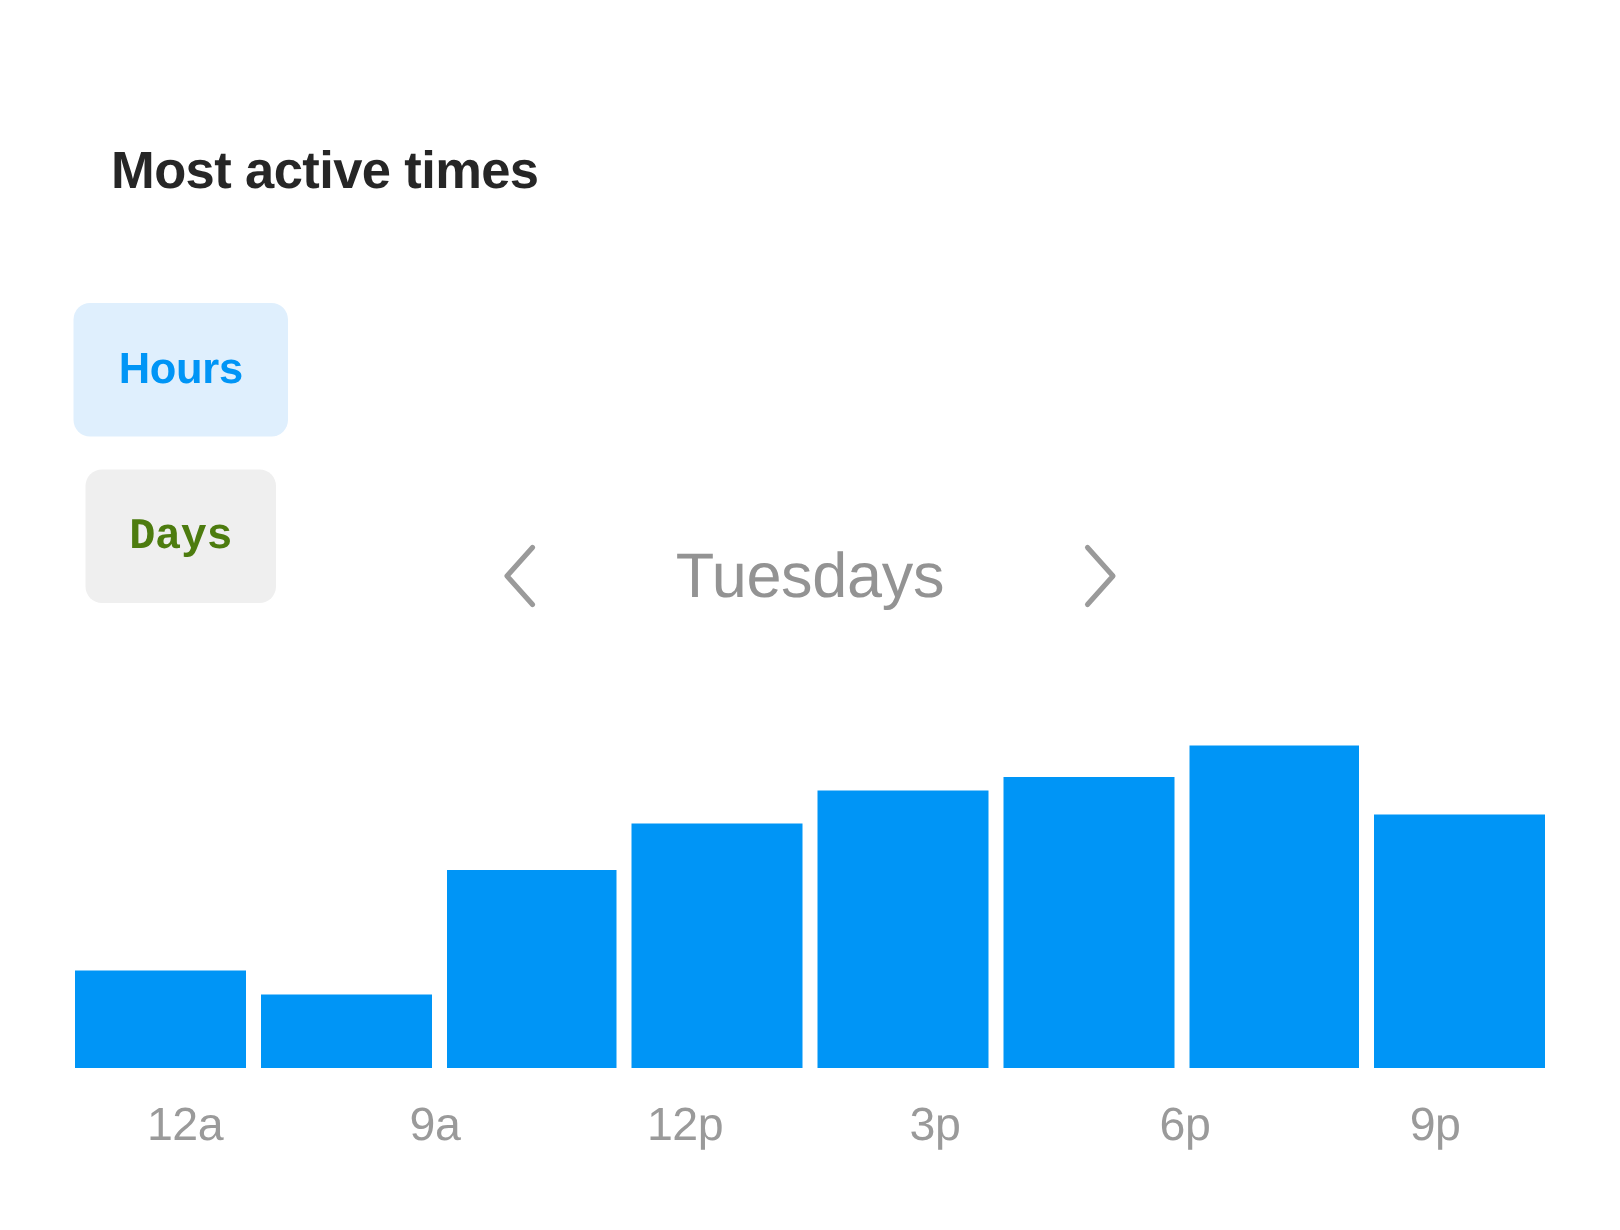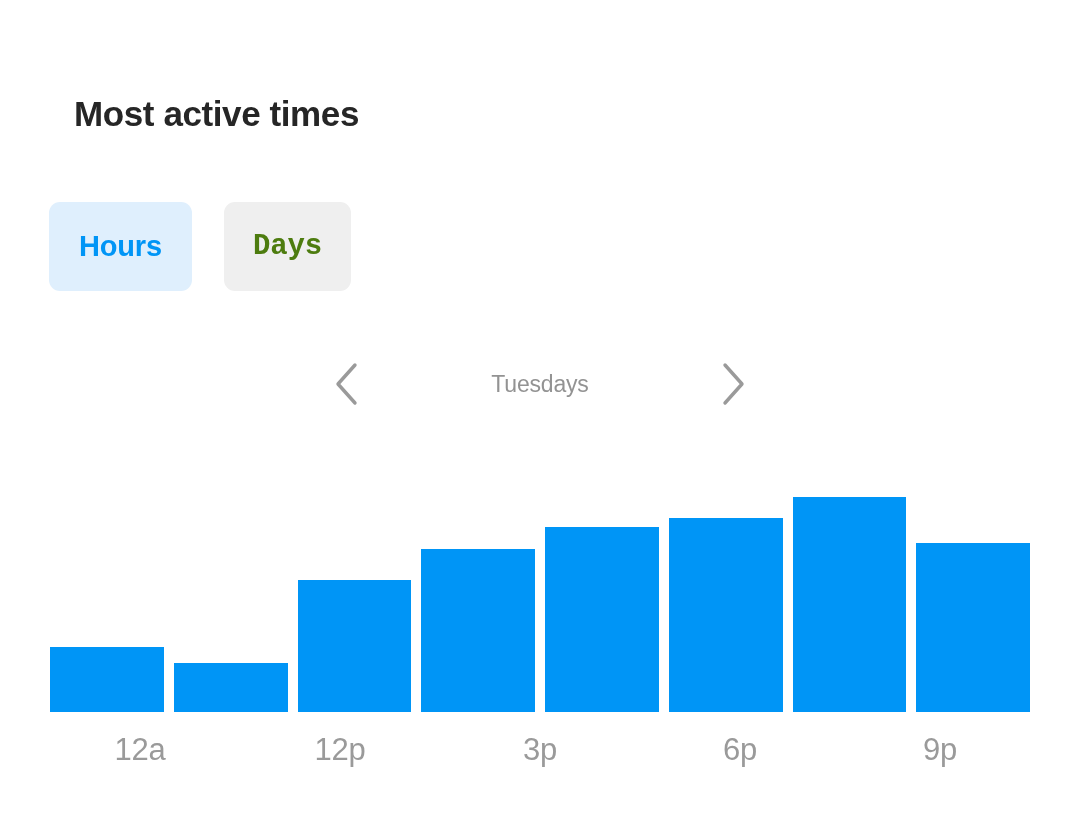--- a/index.html
+++ b/index.html
@@ -37,22 +37,23 @@
     white-space: nowrap;
     margin-left: 24px;
   }
 
   
   .toggle-row {
     position: absolute;
     left: 49px;
     top: 202px;
     display: flex;
-    align-items: flex-end;
-    gap: 32px;
+    align-items: center;
+    gap: 22px;
+    flex-direction: column;
   }
   .pill {
     height: 89px;
     border: none;
     border-radius: 11px;
     padding: 0 28px;
     display: flex;
     align-items: center;
     justify-content: center;
     font-family: "Liberation Sans", sans-serif;
@@ -97,21 +98,21 @@
     border: none;
     padding: 0;
     flex: 0 0 auto;
   }
   .nav-arrow svg {
     display: block;
   }
   .nav-label {
     width: 330px;
     text-align: center;
-    font-size: 23px;
+    font-size: 42px;
     color: #939393;
     letter-spacing: -0.2px;
     white-space: nowrap;
     flex: 0 0 auto;
   }
 
   
   .chart {
     position: absolute;
     left: 50px;
@@ -210,19 +211,20 @@
           <div class="bar" style="height: 86%; background: rgb(0, 149, 246);"></div>
         </div>
         <div class="bar-slot">
           <div class="bar" style="height: 67.6%; background: rgb(0, 149, 246);"></div>
         </div>
       </div>
   </div>
 
   <div class="x-axis" id="x-axis-container">
       <div class="x-tick">12a</div>
+      <div class="x-tick">9a</div>
       <div class="x-tick">12p</div>
       <div class="x-tick">3p</div>
       <div class="x-tick">6p</div>
       <div class="x-tick">9p</div>
     </div>
 
 </div>
 
 </body></html>

